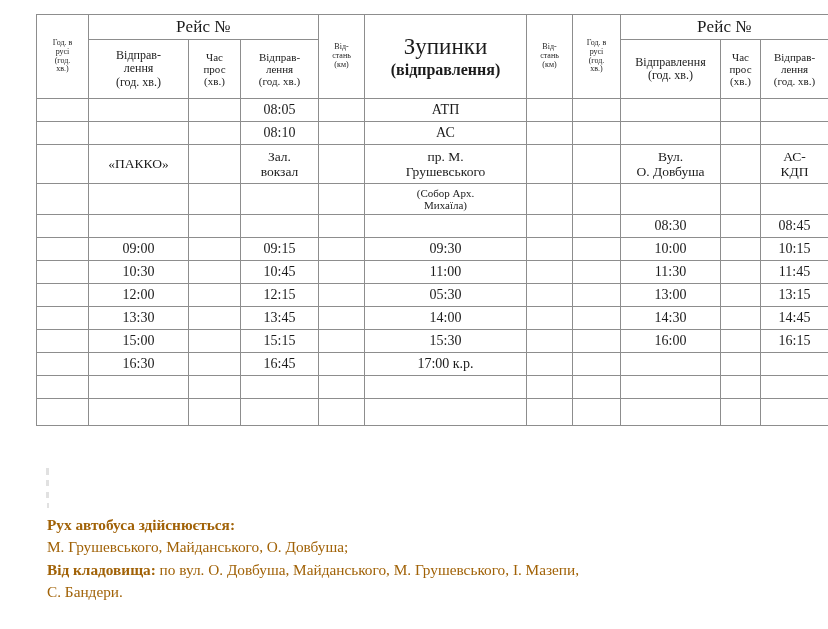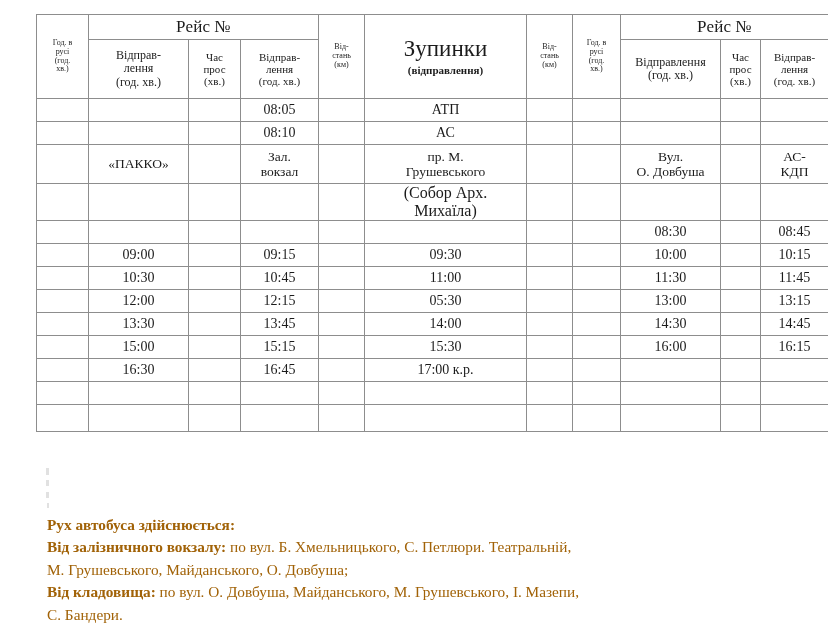--- a/index.html
+++ b/index.html
@@ -57,29 +57,29 @@
   .hd-small{
     font-size:11px;line-height:1.22;
   }
   .hd-med{
     font-size:12px;line-height:1.22;
   }
   .hd-zup{
     font-size:23px;font-weight:bold;line-height:1.0;
   }
   .hd-zup .sub{
-    display:block;font-size:11px;font-weight:bold;margin-top:2px;
+    display:block;font-size:16px;font-weight:bold;margin-top:2px;
   }
   .hrow-top td{height:24px;}
   .hrow-sub td{height:58px;}
 
   
   .r td{height:22px;font-size:14px;font-weight:bold;}
   .r-tall td{height:38px;font-size:13.5px;font-weight:bold;}
-  .r-sub td{height:30px;font-size:16px;font-weight:bold;}
+  .r-sub td{height:30px;font-size:11px;font-weight:bold;}
   .r-blank td{height:22px;}
   .r-blank2 td{height:26px;}
 
   .stopname{font-size:13.5px;font-weight:bold;line-height:1.15;}
   .stopsub{font-size:11px;font-weight:bold;line-height:1.15;}
 
   
   .speckle{position:absolute;background:#c9c9c9;opacity:.55;}
 
   
@@ -348,19 +348,18 @@
             <td></td>
             <td></td>
             <td></td>
           </tr>
         </tbody>
     </table>
   </div>
 
   <div class="notes">
     <div class="ln"><b>Рух автобуса здійснюється:</b></div>
-    <div class="ln"><b>Від залізничного вокзалу:</b><span class="reg"> по вул. Б. Хмельницького, С. Петлюри. Театральній,</span></div>
     <div class="ln"><span class="reg">М. Грушевського, Майданського, О. Довбуша;</span></div>
     <div class="ln"><b>Від кладовища:</b><span class="reg"> по вул. О. Довбуша, Майданського, М. Грушевського, І. Мазепи,</span></div>
     <div class="ln"><span class="reg">С. Бандери.</span></div>
   </div>
 
 </div>
 
 </body></html>

